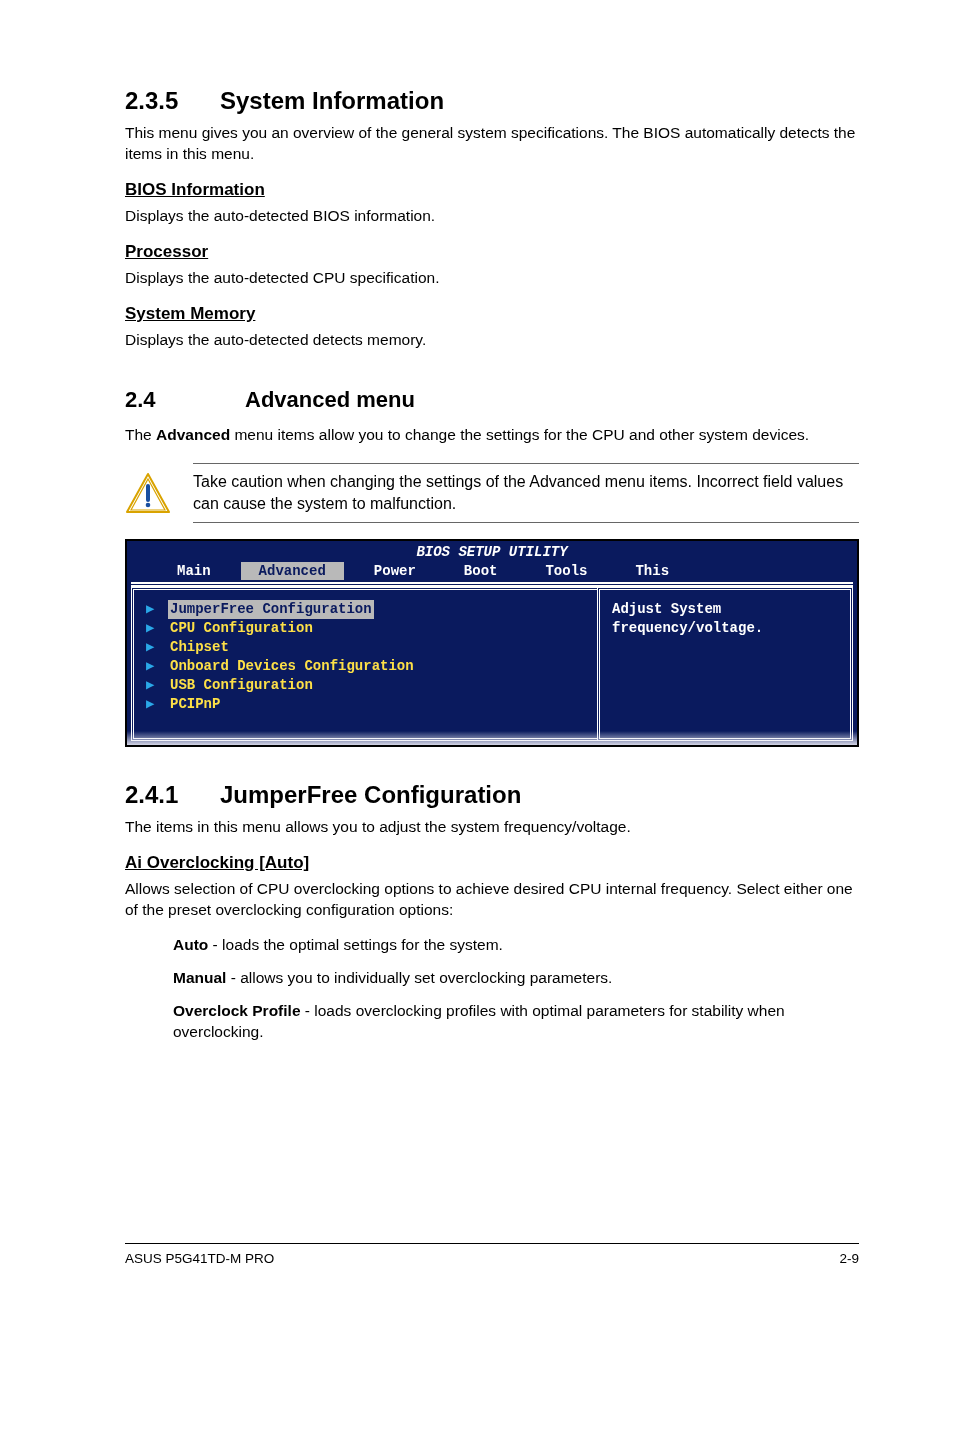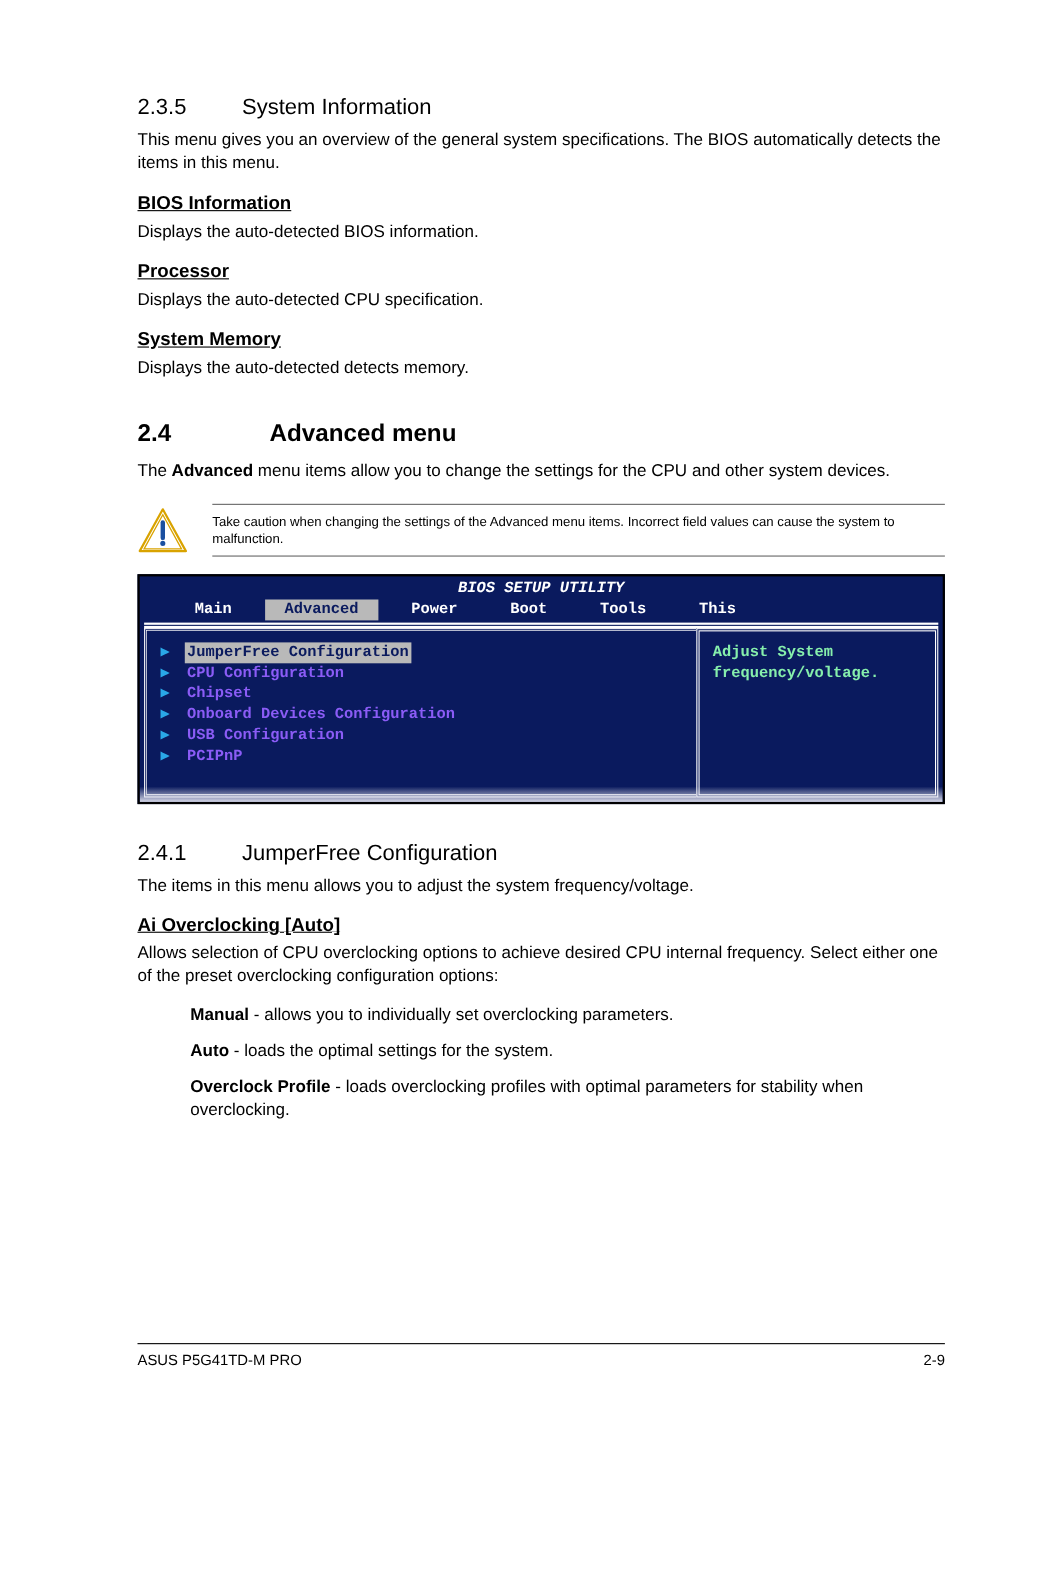--- a/index.html
+++ b/index.html
@@ -6,36 +6,36 @@
   body {
     font-family: Arial, Helvetica, sans-serif;
     background: #fff;
     width: 954px;
     margin: 0 auto;
     padding: 85px 95px 40px 125px;
     color: #000;
     font-size: 15.5px;
     line-height: 1.35;
   }
-  h2.sect { font-size: 20px; font-weight: normal; margin-bottom: 6px; }
+  h2.sect { font-size: 24px; font-weight: bold; margin-bottom: 6px; }
   h2.sect .num { display: inline-block; width: 95px; }
   h1.sect { font-size: 22px; font-weight: bold; margin-bottom: 10px; margin-top: 34px; }
   h1.sect .num { display: inline-block; width: 120px; }
   p { margin-bottom: 14px; }
   h3.sub { font-size: 17px; font-weight: bold; margin-top: 4px; margin-bottom: 4px; text-decoration: underline; }
   .callout {
     display: flex;
     align-items: center;
     gap: 22px;
     margin: 18px 0 16px 0;
     padding: 0;
   }
   .callout-text {
     flex: 1;
-    font-size: 12px;
+    font-size: 16px;
     border-top: 1px solid #666;
     border-bottom: 1px solid #666;
     padding: 7px 0;
   }
   .callout-icon { width: 46px; height: 42px; flex: 0 0 auto; }
   .bios-box {
     border: 2px solid #000;
     background: #0a1a5e;
     color: #fff;
     font-family: "Courier New", monospace;
@@ -66,29 +66,29 @@
     border-top: 5px double #fff;
     margin: 2px 4px 4px 4px;
   }
   .bios-left {
     flex: 1;
     padding: 10px 12px 24px 12px;
     border: 3px double #fff;
     border-right: none;
   }
   .bios-right {
-    width: 220px;
+    width: 256px;
     padding: 10px 12px;
     border: 3px double #fff;
-    color: #86efac;
+    color: #ffffff;
   }
   .bios-item { display: flex; align-items: baseline; gap: 10px; }
   .bios-arrow { color: #2aa8e8; width: 12px; }
   .bios-item.sel .bios-label { background: #b9b9b9; color: #0a1a5e; }
-  .bios-label { color: #8b5cf6; padding: 0 2px; }
+  .bios-label { color: #fde047; padding: 0 2px; }
   .bios-fade {
     position: absolute;
     left: 0; right: 0; bottom: 0;
     height: 14px;
     background: linear-gradient(to bottom, rgba(10,26,94,0) 0%, rgba(235,235,245,0.9) 100%);
     pointer-events: none;
   }
   .indent p { margin-left: 48px; margin-bottom: 12px; }
   .footer {
     display: flex;
@@ -181,21 +181,21 @@
 
 <h2 class="sect">
   <span class="num">2.4.1</span><span>JumperFree Configuration</span>
 </h2>
 <p>The items in this menu allows you to adjust the system frequency/voltage.</p>
 
 <h3 class="sub">Ai Overclocking [Auto]</h3>
 <p>Allows selection of CPU overclocking options to achieve desired CPU internal frequency. Select either one of the preset overclocking configuration options:</p>
 
 <div class="indent">
+  <p><b>Auto</b><span> - loads the optimal settings for the system.</span></p>
   <p><b>Manual</b><span> - allows you to individually set overclocking parameters.</span></p>
-  <p><b>Auto</b><span> - loads the optimal settings for the system.</span></p>
   <p><b>Overclock Profile</b><span> - loads overclocking profiles with optimal parameters for stability when overclocking.</span></p>
 </div>
 
 <div class="footer">
   <span>ASUS P5G41TD-M PRO</span>
   <span>2-9</span>
 </div>
 
 </body></html>

